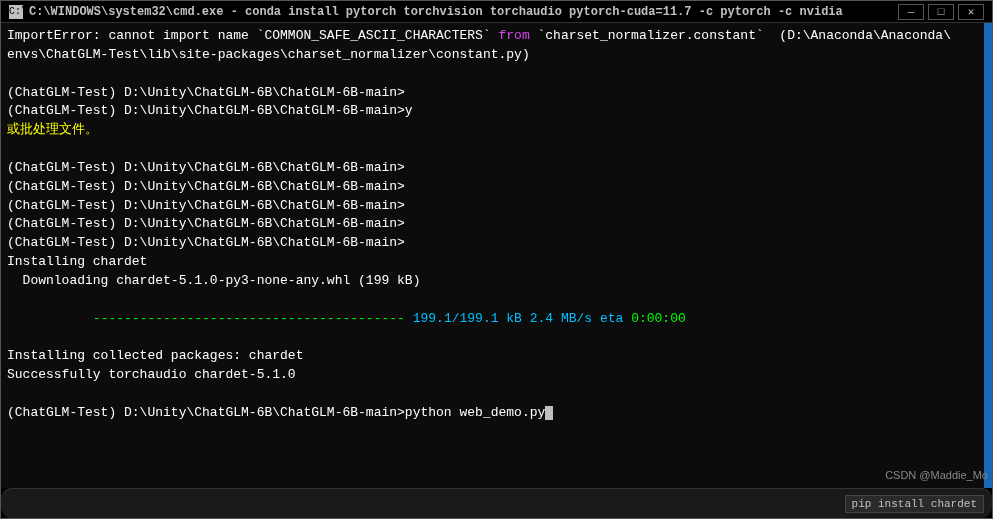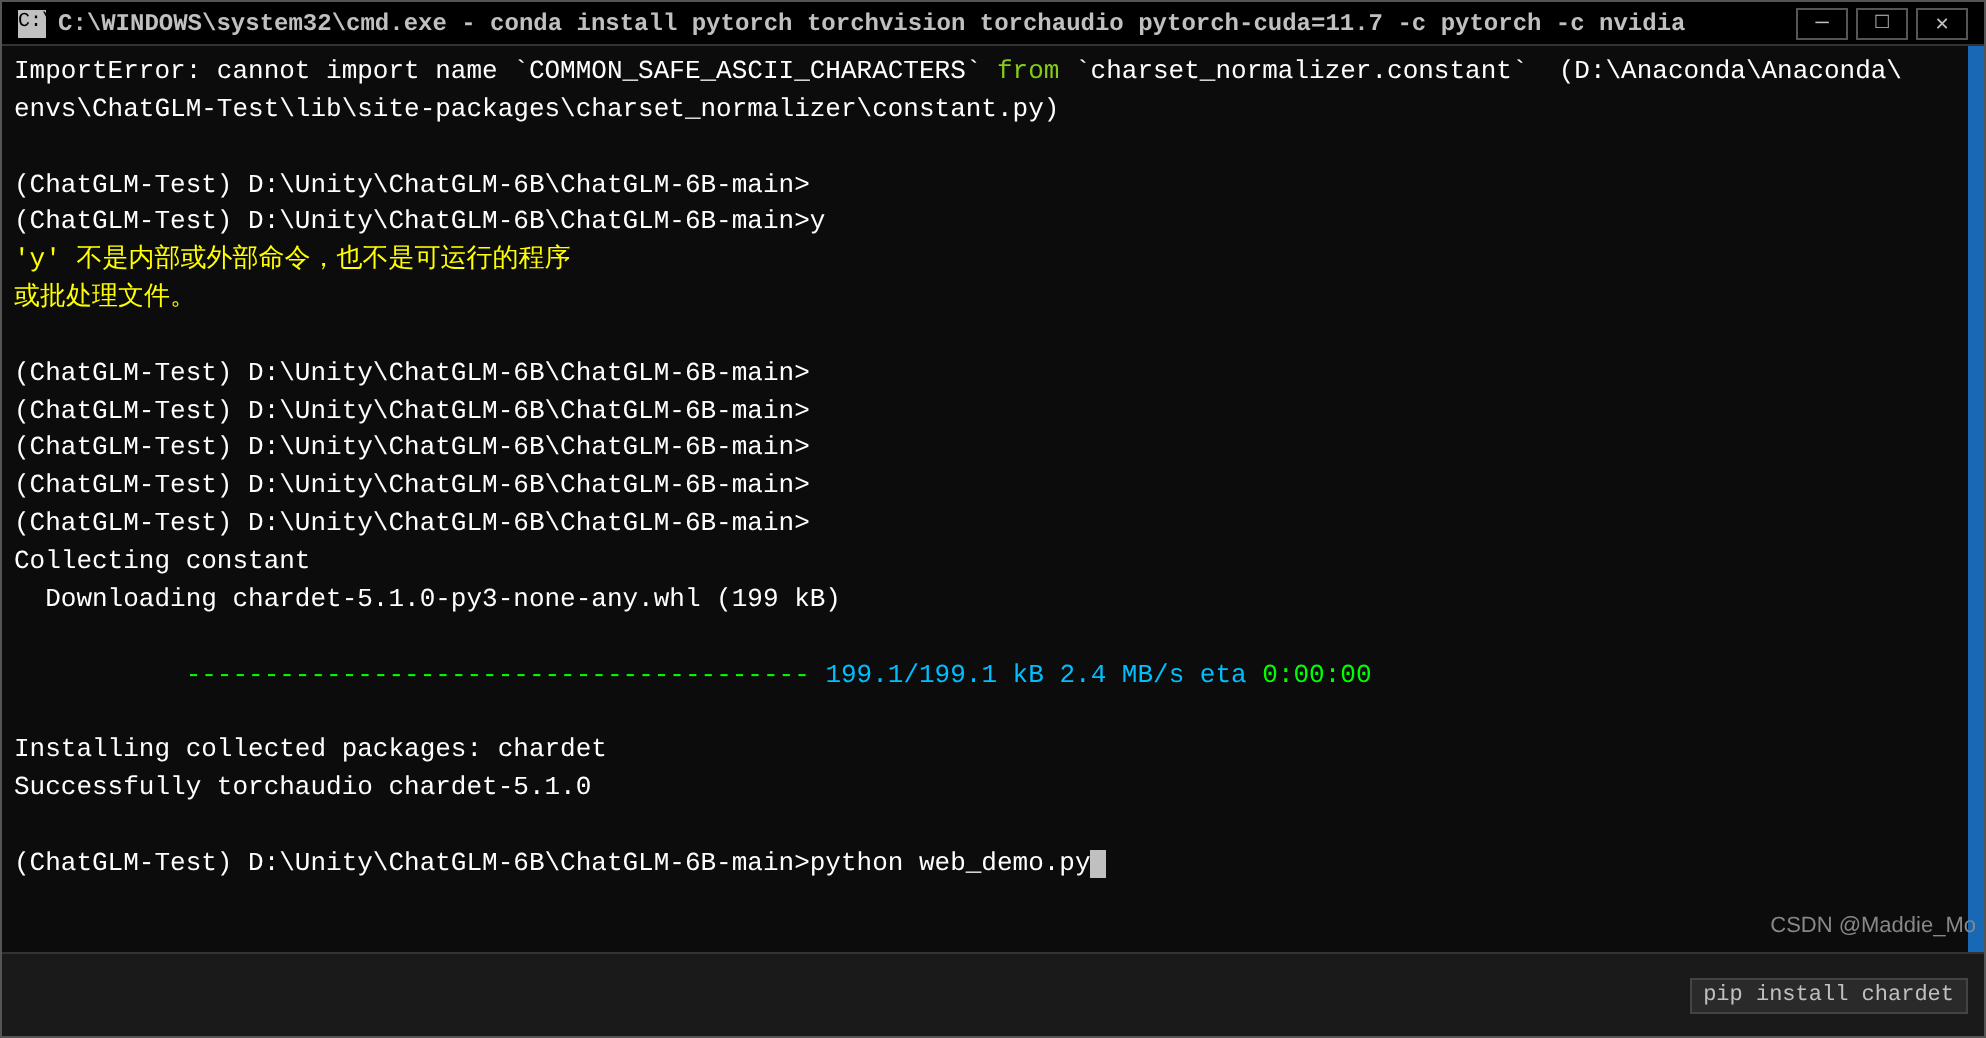--- a/index.html
+++ b/index.html
@@ -105,28 +105,29 @@
 
     .cursor {
       display: inline-block;
       width: 8px;
       height: 14px;
       background: #c0c0c0;
       vertical-align: text-bottom;
     }
 
     .taskbar {
-      height: 42px;
+      height: 30px;
       background: #1a1a1a;
       display: flex;
       align-items: center;
       justify-content: flex-end;
       padding: 0 8px;
       border-top: 1px solid #333;
       flex-shrink: 0;
+      border-radius: 11px;
     }
 
     .taskbar-right {
       display: flex;
       align-items: center;
       gap: 8px;
     }
 
     .taskbar-item {
       background: #2a2a2a;
@@ -167,34 +168,33 @@
       <span class="title-text">C:\WINDOWS\system32\cmd.exe - conda  install pytorch torchvision torchaudio pytorch-cuda=11.7 -c pytorch -c nvidia</span>
     </div>
     <div class="title-bar-controls">
       <div class="title-btn">—</div>
       <div class="title-btn">□</div>
       <div class="title-btn close">✕</div>
     </div>
   </div>
 
   <div class="terminal-body">
-    <div class="line white">ImportError: cannot import name `COMMON_SAFE_ASCII_CHARACTERS` <span style="color:#84cc16">from</span> `charset_normalizer.constant`  (D:\Anaconda\Anaconda\</div>
+    <div class="line white">ImportError: cannot import name `COMMON_SAFE_ASCII_CHARACTERS` <span style="color:#d946ef">from</span> `charset_normalizer.constant`  (D:\Anaconda\Anaconda\</div>
     <div class="line white">envs\ChatGLM-Test\lib\site-packages\charset_normalizer\constant.py)</div>
     <div class="line">&nbsp;</div>
     <div class="line white">(ChatGLM-Test) D:\Unity\ChatGLM-6B\ChatGLM-6B-main&gt;</div>
     <div class="line white">(ChatGLM-Test) D:\Unity\ChatGLM-6B\ChatGLM-6B-main&gt;y</div>
-    <div class="line yellow">'y' 不是内部或外部命令，也不是可运行的程序</div>
     <div class="line yellow">或批处理文件。</div>
     <div class="line">&nbsp;</div>
     <div class="line white">(ChatGLM-Test) D:\Unity\ChatGLM-6B\ChatGLM-6B-main&gt;</div>
     <div class="line white">(ChatGLM-Test) D:\Unity\ChatGLM-6B\ChatGLM-6B-main&gt;</div>
     <div class="line white">(ChatGLM-Test) D:\Unity\ChatGLM-6B\ChatGLM-6B-main&gt;</div>
     <div class="line white">(ChatGLM-Test) D:\Unity\ChatGLM-6B\ChatGLM-6B-main&gt;</div>
     <div class="line white">(ChatGLM-Test) D:\Unity\ChatGLM-6B\ChatGLM-6B-main&gt;</div>
-    <div class="line white">Collecting constant</div>
+    <div class="line white">Installing chardet</div>
     <div class="line white">  Downloading chardet-5.1.0-py3-none-any.whl (199 kB)</div>
     <div class="line">
       <span style="color:#c0c0c0">     </span><span style="color:#00ff00">----------------------------------------</span><span style="color:#00bfff"> 199.1/199.1 kB 2.4 MB/s eta </span><span style="color:#00ff00">0:00:00</span>
     </div>
     <div class="line white">Installing collected packages: chardet</div>
     <div class="line white">Successfully torchaudio chardet-5.1.0</div>
     <div class="line">&nbsp;</div>
     <div class="line white">(ChatGLM-Test) D:\Unity\ChatGLM-6B\ChatGLM-6B-main&gt;python web_demo.py<span class="cursor"></span></div>
 
     <div class="blue-side"></div>

